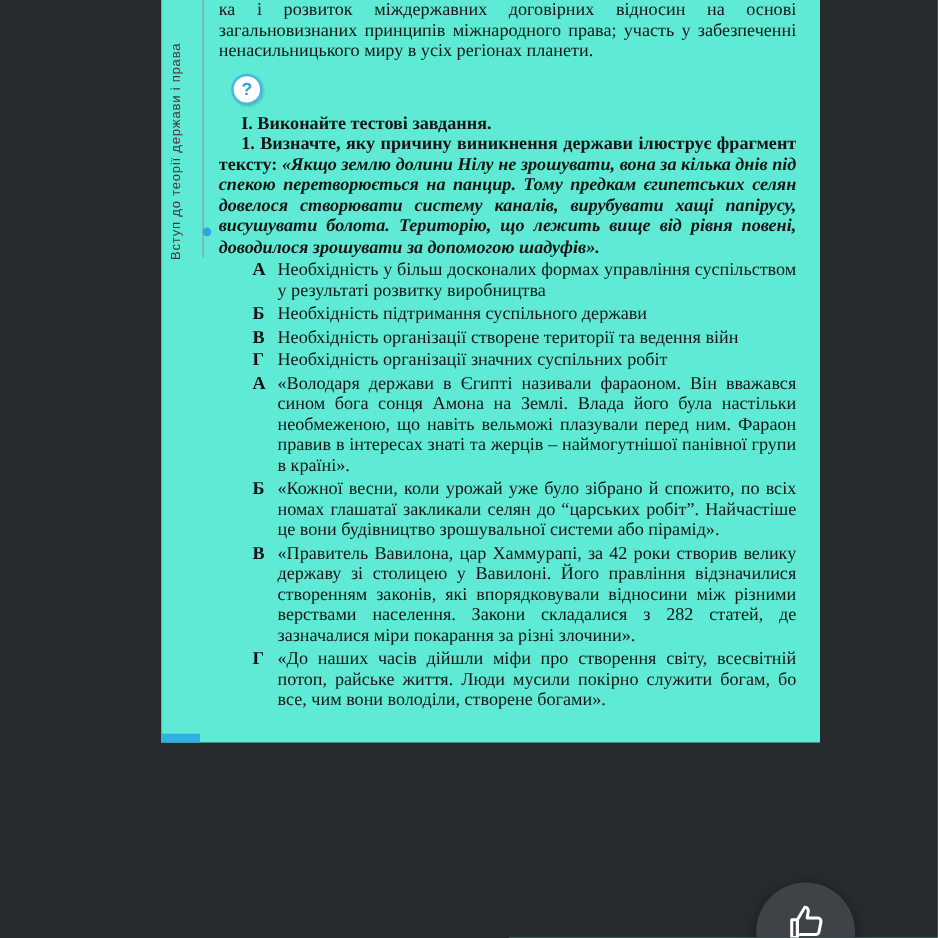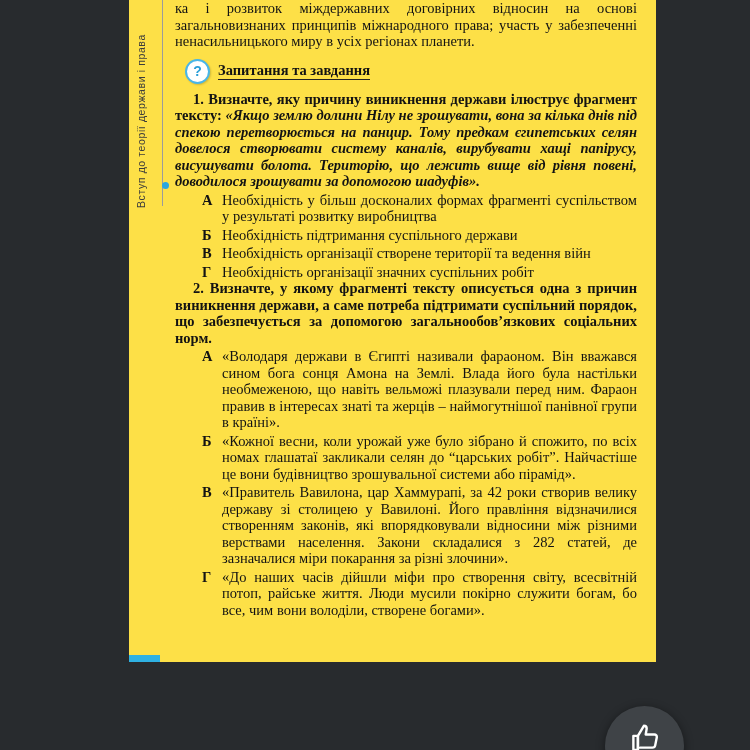--- a/index.html
+++ b/index.html
@@ -1,17 +1,17 @@
 <!DOCTYPE html>
 <html><head>
 <meta charset="utf-8">
 <style>
   html,body{margin:0;padding:0;width:750px;height:750px;overflow:hidden;background:#282b2e;}
   .stage{position:relative;width:750px;height:750px;font-family:"Liberation Serif",serif;}
-  .page{position:absolute;left:129px;top:0;width:527px;height:662px;background:#fde047;}
+  .page{position:absolute;left:129px;top:0;width:527px;height:594px;background:#5eead4;}
   .sidebar-line{position:absolute;left:33px;top:0;width:1px;height:206px;background:#9b9b9b;}
   .vertical-text{
     position:absolute;left:6px;top:-10px;height:218px;overflow:hidden;
     writing-mode:vertical-rl;transform:rotate(180deg);
     font-family:"Liberation Sans",sans-serif;font-size:10.5px;color:#3c3c3c;letter-spacing:.6px;white-space:nowrap;
   }
   .blue-dot{position:absolute;left:33px;top:182px;width:7px;height:7px;border-radius:50%;background:#2aa7de;}
   .bottom-accent{position:absolute;left:0;bottom:0;width:31px;height:7px;background:#2fb1e3;}
   .content{
     position:absolute;left:46px;top:0;width:462px;color:#131313;
@@ -50,46 +50,45 @@
     <div class="vertical-text">Вступ до теорії держави і права</div>
     <div class="blue-dot"></div>
     <div class="bottom-accent"></div>
 
     <div class="content">
 
       <p class="top-para">ка і розвиток міждержавних договірних відносин на основі загальновизнаних принципів міжнародного права; участь у забезпеченні ненасильницького миру в усіх регіонах планети.</p>
 
       <div class="section-header">
         <span class="q-icon">?</span>
-        <span class="section-title">Запитання та завдання</span>
       </div>
 
+      <p class="tasks-heading">І. Виконайте тестові завдання.</p>
 
       <p class="lead-para"><span class="bold">1. Визначте, яку причину виникнення держави ілюструє фрагмент тексту: </span><span class="quote-italic">«Якщо землю долини Нілу не зрошувати, вона за кілька днів під спекою перетворюється на панцир. Тому предкам єгипетських селян довелося створювати систему каналів, вирубувати хащі папірусу, висушувати болота. Територію, що лежить вище від рівня повені, доводилося зрошувати за допомогою шадуфів».</span></p>
 
       <div>
         <div class="option">
           <span class="letter">А</span>
-          <span class="option-text">Необхідність у більш досконалих формах фрагменті суспільством у результаті розвитку виробництва</span>
+          <span class="option-text">Необхідність у більш досконалих формах управління суспільством у результаті розвитку виробництва</span>
         </div>
         <div class="option">
           <span class="letter">Б</span>
           <span class="option-text">Необхідність підтримання суспільного держави</span>
         </div>
         <div class="option">
           <span class="letter">В</span>
           <span class="option-text">Необхідність організації створене території та ведення війн</span>
         </div>
         <div class="option">
           <span class="letter">Г</span>
           <span class="option-text">Необхідність організації значних суспільних робіт</span>
         </div>
       </div>
 
-      <p class="q2-lead">2. Визначте, у якому фрагменті тексту описується одна з причин виникнення держави, а саме потреба підтримати суспільний порядок, що забезпечується за допомогою загальнообов’язкових соціальних норм.</p>
 
       <div>
         <div class="option">
           <span class="letter">А</span>
           <span class="option-text">«Володаря держави в Єгипті називали фараоном. Він вважався сином бога сонця Амона на Землі. Влада його була настільки необмеженою, що навіть вельможі плазували перед ним. Фараон правив в інтересах знаті та жерців – наймогутнішої панівної групи в країні».</span>
         </div>
         <div class="option">
           <span class="letter">Б</span>
           <span class="option-text">«Кожної весни, коли урожай уже було зібрано й спожито, по всіх номах глашатаї закликали селян до “царських робіт”. Найчастіше це вони будівництво зрошувальної системи або пірамід».</span>
         </div>

